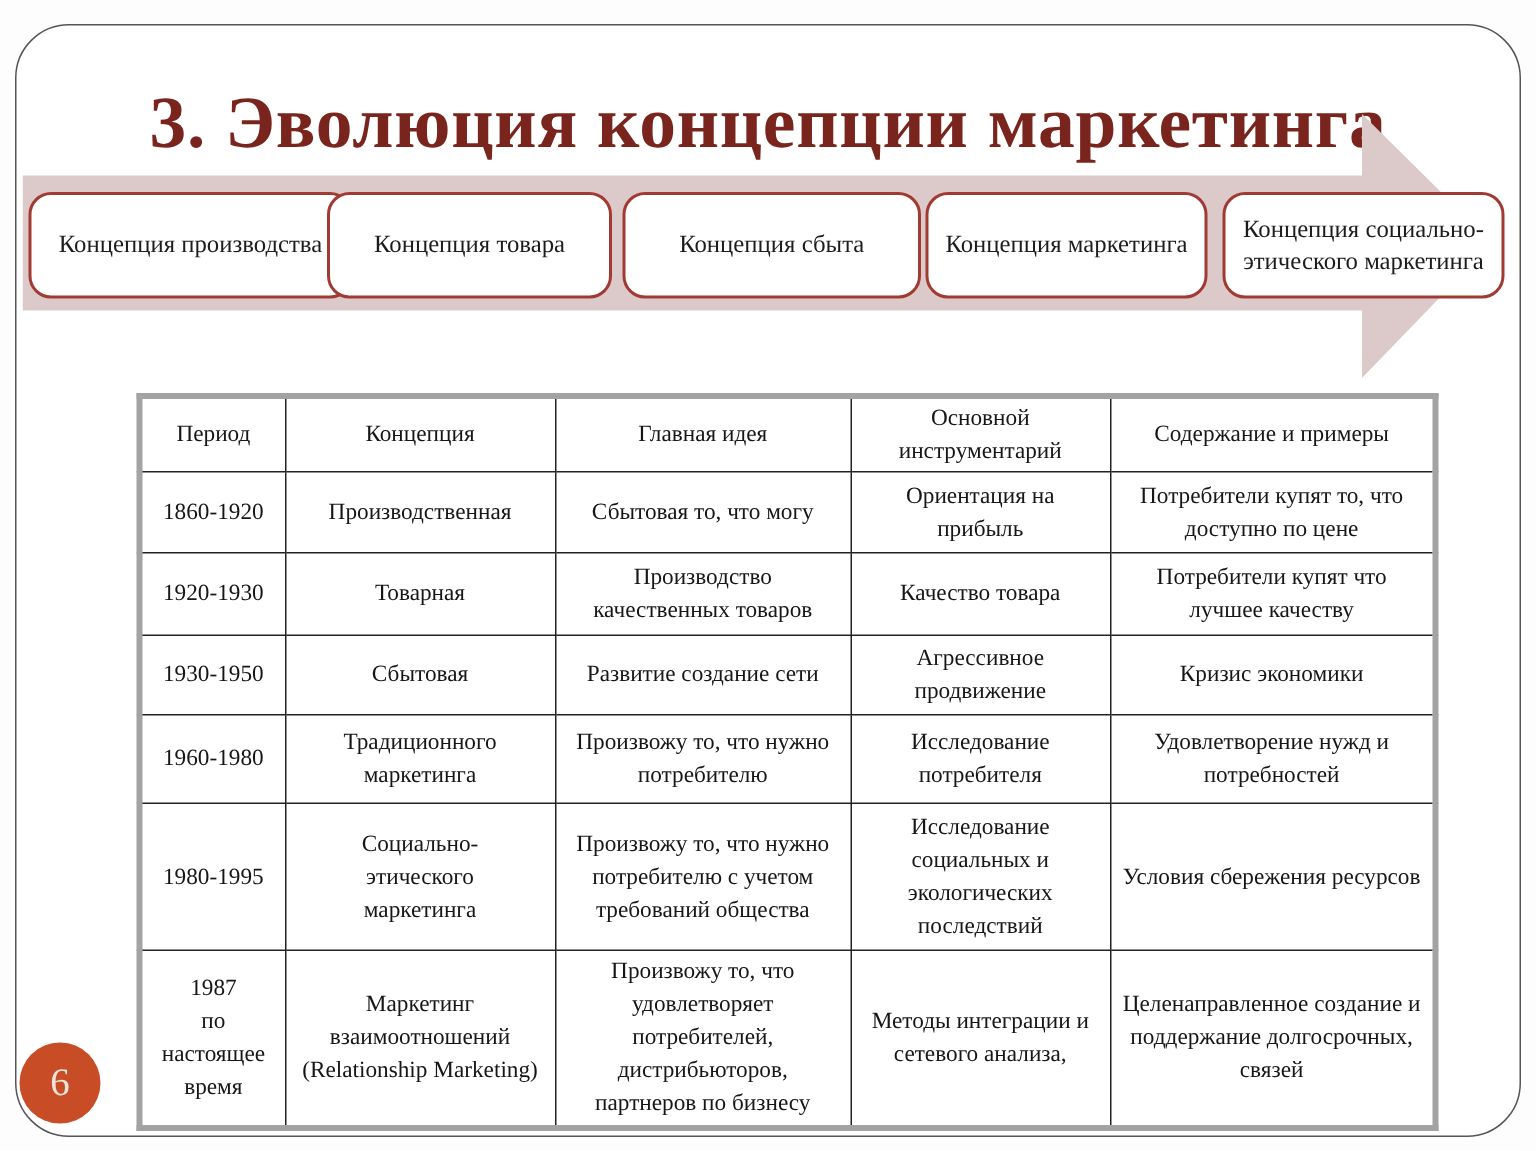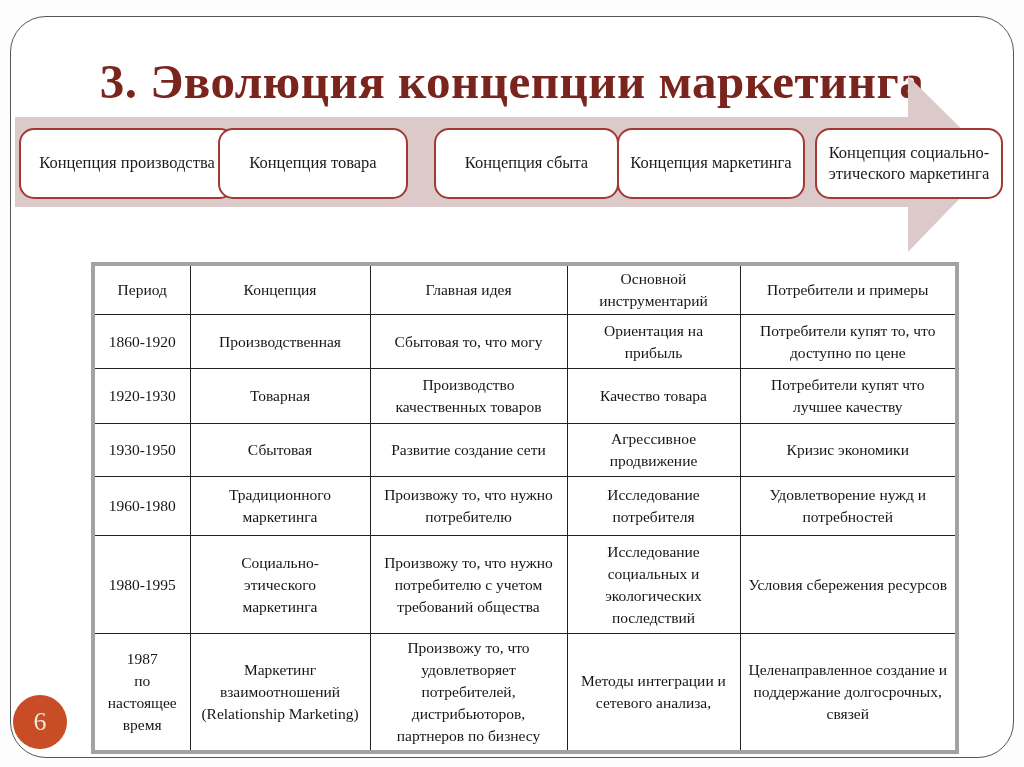--- a/index.html
+++ b/index.html
@@ -22,21 +22,21 @@
   .arrow-svg{position:absolute;left:15px;top:72px;}
   .tl-box{
     position:absolute;top:128px;height:71px;box-sizing:border-box;
     background:#ffffff;border:2px solid #a13a33;border-radius:15px;
     display:flex;align-items:center;justify-content:center;
     text-align:center;font-size:16.5px;line-height:1.25;color:#1c1c1c;
     padding:2px 10px;
   }
   .tl-box.b1{left:19px;width:216px;}
   .tl-box.b2{left:218px;width:190px;}
-  .tl-box.b3{left:434px;width:185px;text-align:center;}
+  .tl-box.b3{left:415px;width:199px;text-align:center;}
   .tl-box.b4{left:617px;width:188px;}
   .tl-box.b5{left:815px;width:188px;}
   table.evo{
     position:absolute;left:91px;top:262px;width:864px;
     border-collapse:collapse;table-layout:fixed;
     border:4px solid #a3a3a3;
     background:#ffffff;
   }
   table.evo th, table.evo td{
     border:1.5px solid #222222;
@@ -94,21 +94,21 @@
       <col style="width:197px">
     <col style="width:173px">
       <col style="width:217px">
   </colgroup>
   <tbody>
       <tr class="rh">
     <th>Период</th>
     <th>Концепция</th>
     <th>Главная идея</th>
     <th>Основной инструментарий</th>
-    <th>Потребители и примеры</th>
+    <th>Содержание и примеры</th>
   </tr>
   <tr class="r0">
     <td>1860-1920</td>
     <td>Производственная</td>
     <td>Сбытовая то, что могу</td>
     <td>Ориентация на прибыль</td>
     <td>Потребители купят то, что доступно по цене</td>
   </tr>
   <tr class="r1">
     <td>1920-1930</td>

